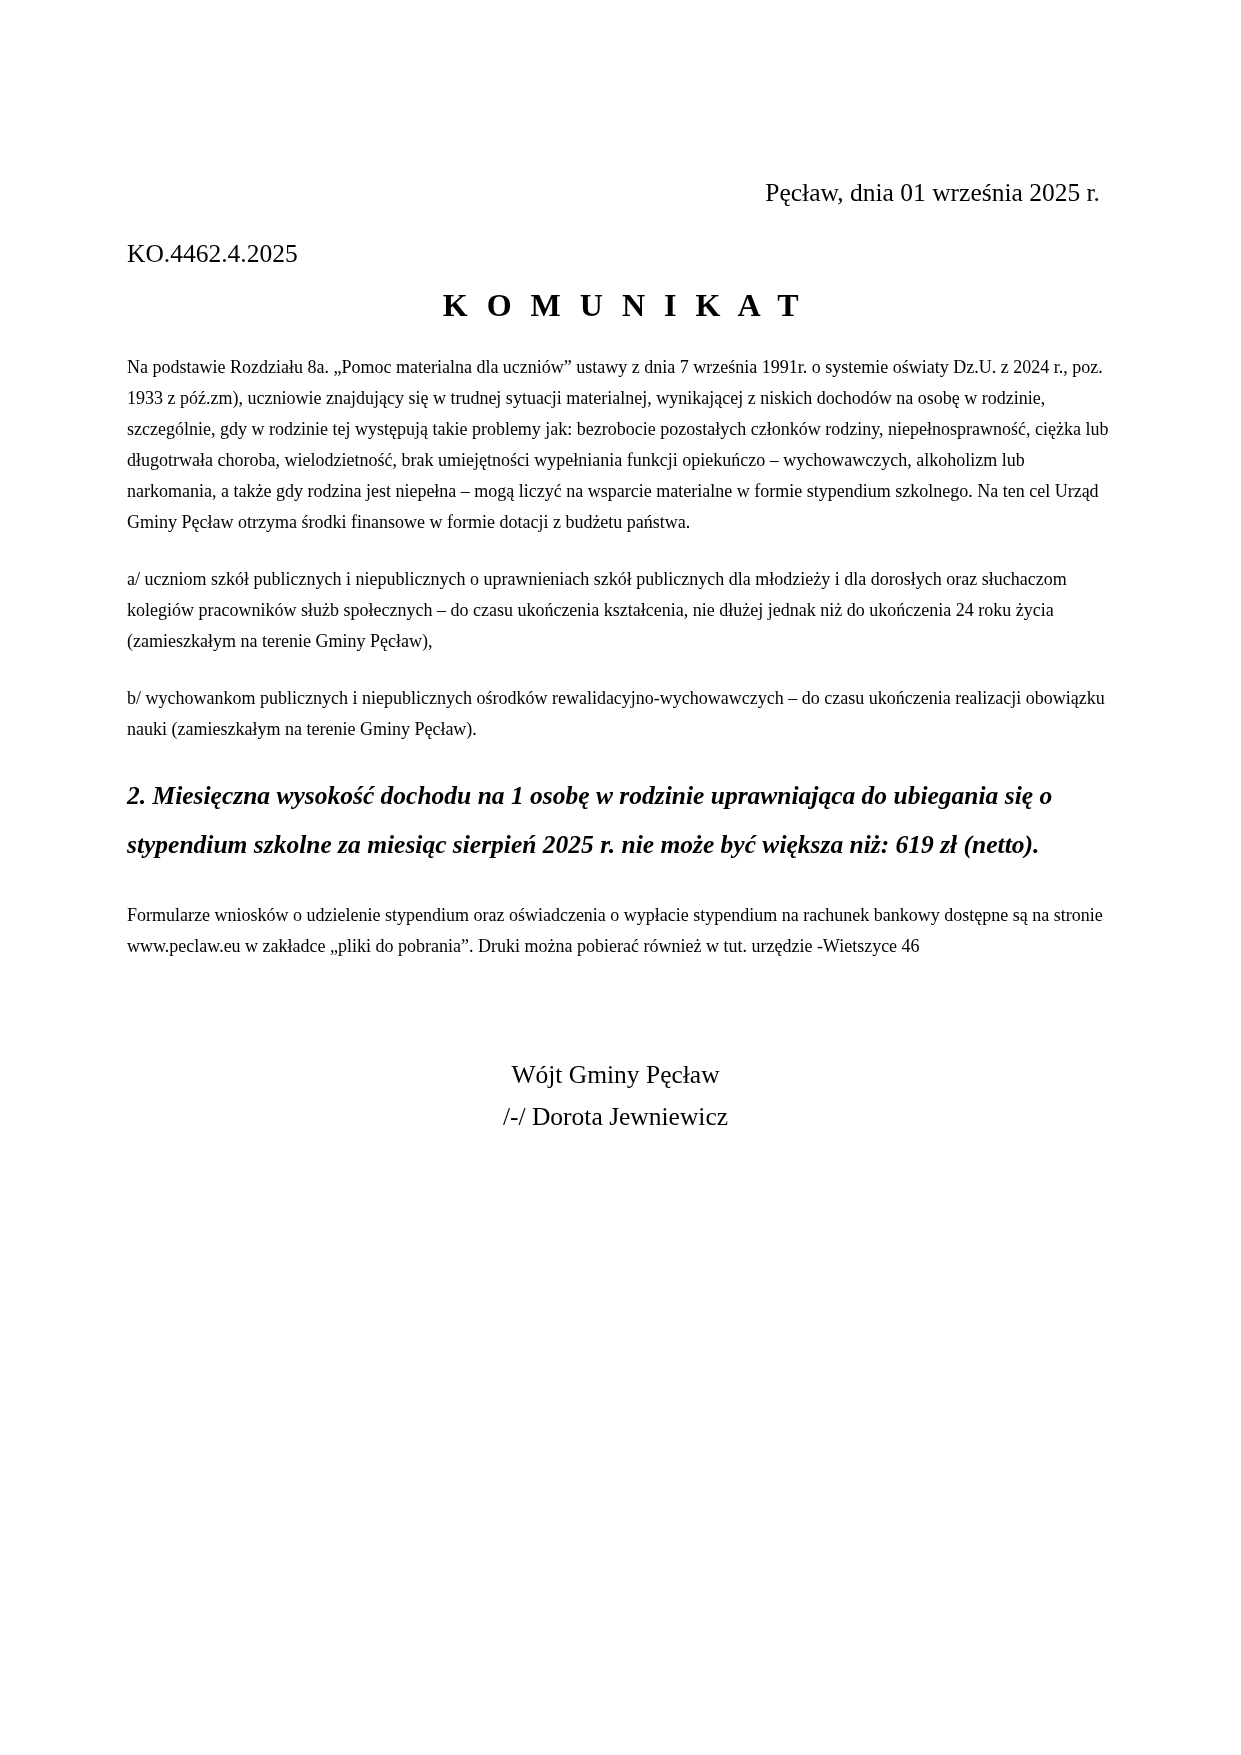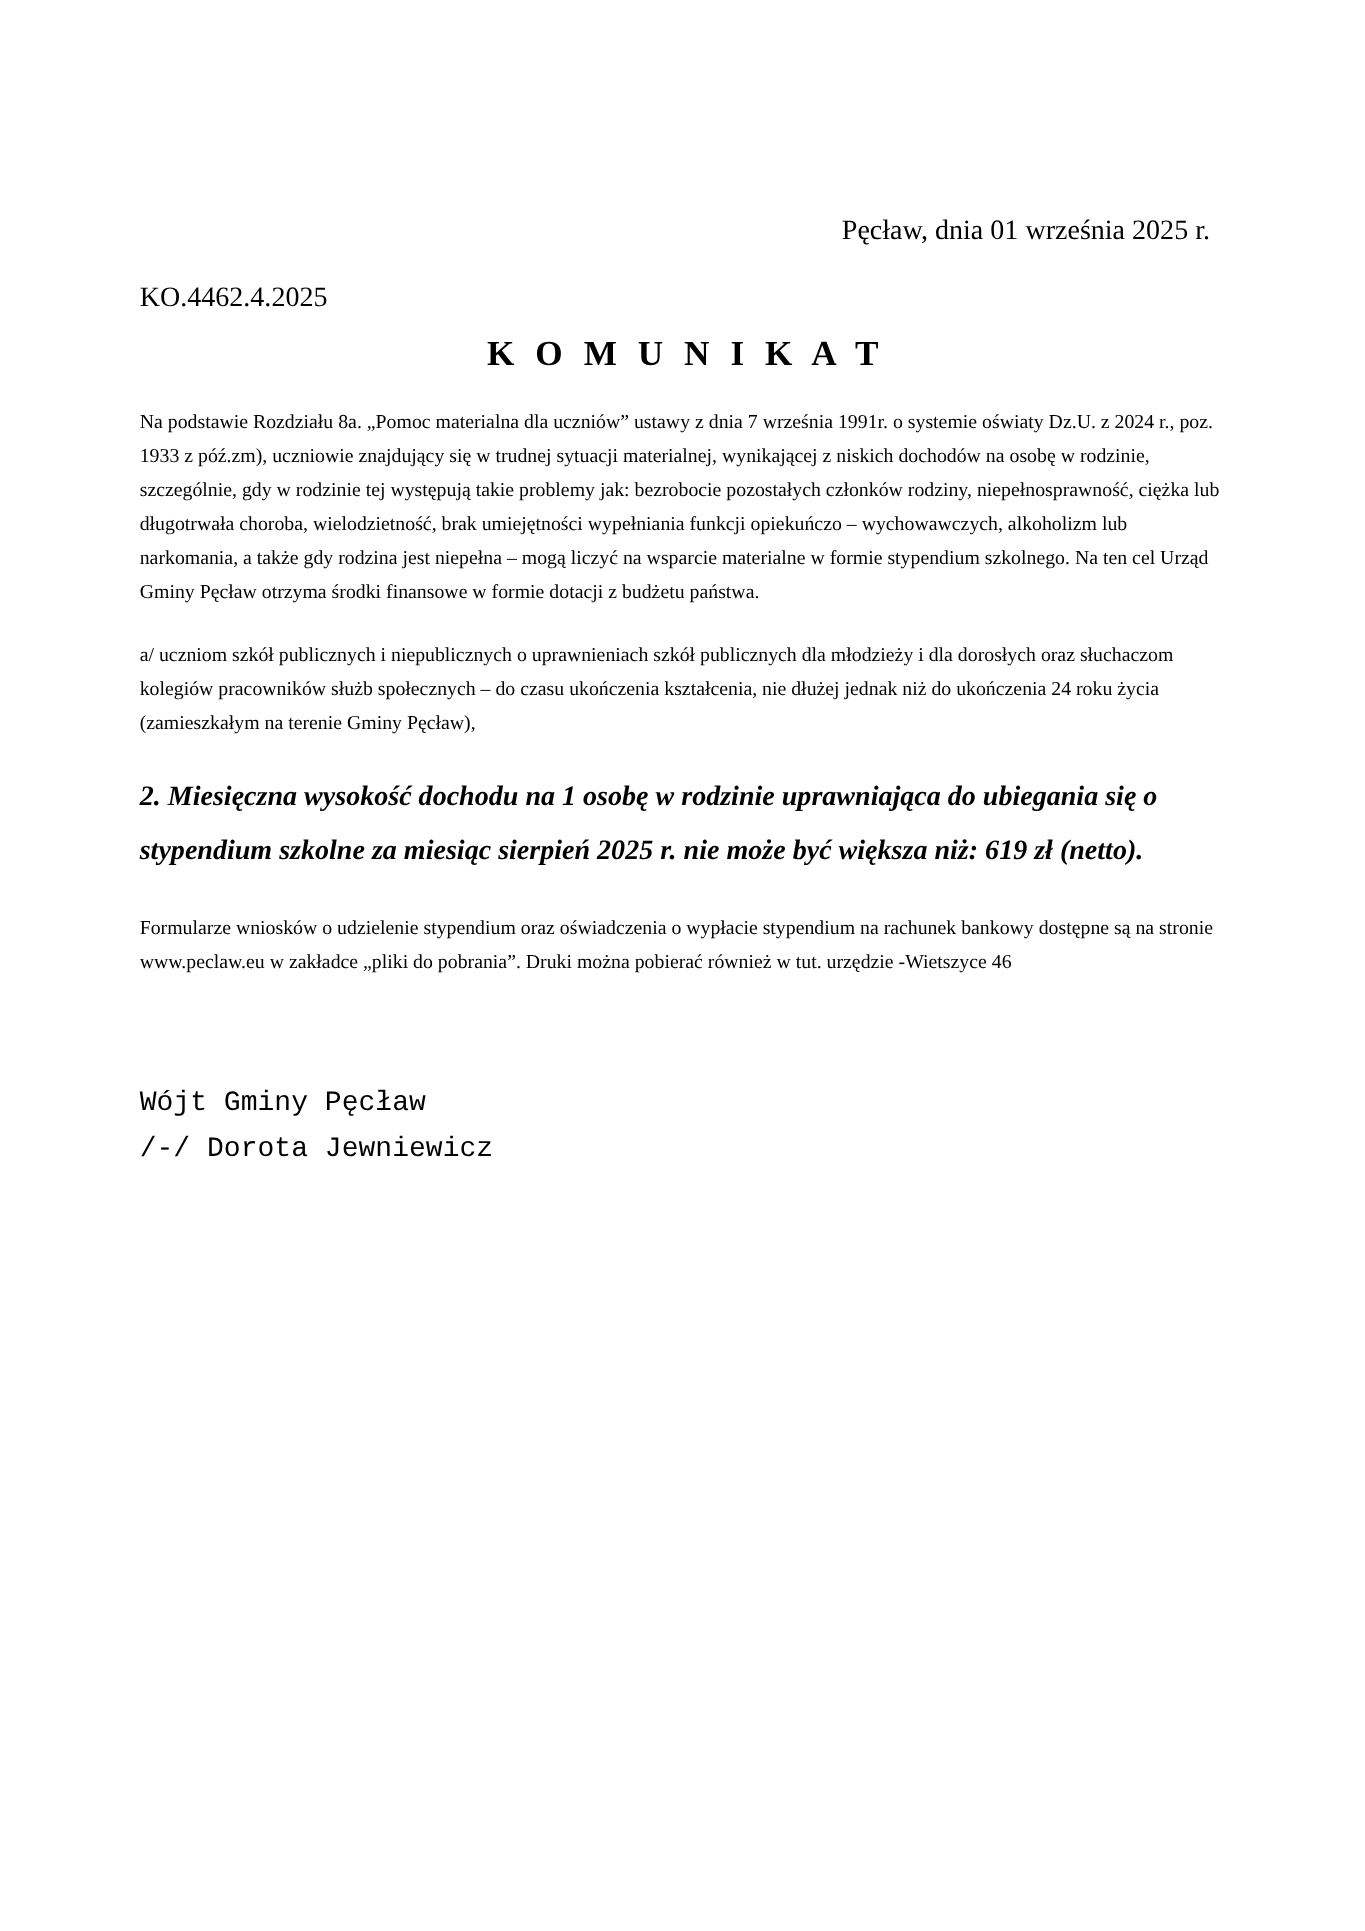--- a/index.html
+++ b/index.html
@@ -9,21 +9,21 @@
   }
   body {
     font-family: "Liberation Serif", "DejaVu Serif", serif;
     color: #000000;
   }
   .page {
     position: relative;
     width: 1241px;
     height: 1462px;
     background: #ffffff;
-    margin: 16px auto;
+    margin: 0 auto;
     overflow: hidden;
     box-sizing: border-box;
     padding: 178px 127px 0 127px;
   }
   .doc-body {
     width: 987px;
     font-size: 25.5px;
     line-height: 1.72;
   }
   .date-line {
@@ -64,25 +64,24 @@
   .block-bi {
     font-weight: bold;
     font-style: italic;
     font-size: 25.5px;
     line-height: 1.95;
     margin: 0 0 30px 0;
   }
   b.strong { font-weight: bold; }
   .signature {
     margin-top: 92px;
-    text-align: left;
+    text-align: center;
     font-size: 25.5px;
     line-height: 1.65;
     padding-right: 10px;
-    font-family: Liberation Mono, monospace;
   }
   .sig-line { display: block; }
 </style>
 </head>
 <body>
 
 <div class="page">
 
   <div class="date-line">Pęcław, dnia 01 września 2025 r.</div>
 
@@ -90,20 +89,21 @@
 
   <div class="doc-title">K O M U N I K A T</div>
 
   <div class="doc-body">
 
     <p class="para">Na podstawie Rozdziału 8a. „Pomoc materialna dla uczniów” ustawy z dnia 7 września 1991r. o systemie oświaty  Dz.U. z 2024 r., poz. 1933 z póź.zm), uczniowie znajdujący się w trudnej sytuacji materialnej, wynikającej z niskich dochodów na osobę w rodzinie, szczególnie, gdy w rodzinie tej występują takie problemy jak: bezrobocie pozostałych członków rodziny, niepełnosprawność, ciężka lub długotrwała choroba, wielodzietność, brak umiejętności wypełniania funkcji opiekuńczo – wychowawczych, alkoholizm lub narkomania, a także gdy rodzina jest niepełna – mogą liczyć na wsparcie materialne w formie stypendium szkolnego. Na ten cel Urząd Gminy Pęcław otrzyma środki finansowe w formie dotacji z budżetu państwa.</p>
 
 
     <p class="para">a/ uczniom szkół publicznych i niepublicznych o uprawnieniach szkół publicznych dla młodzieży i dla dorosłych oraz słuchaczom kolegiów pracowników służb społecznych – do czasu ukończenia kształcenia, nie dłużej jednak niż do ukończenia 24 roku życia (zamieszkałym na terenie Gminy Pęcław),</p>
 
+    <p class="para">b/ wychowankom publicznych i niepublicznych ośrodków rewalidacyjno-wychowawczych – do czasu ukończenia realizacji obowiązku nauki (zamieszkałym na terenie Gminy Pęcław).</p>
 
     <div class="block-bi">2. Miesięczna wysokość dochodu na 1 osobę w rodzinie uprawniająca do ubiegania się o stypendium szkolne za miesiąc sierpień 2025 r. nie może być większa niż: 619 zł (netto).</div>
 
     <p class="para">Formularze wniosków o udzielenie stypendium oraz oświadczenia o wypłacie stypendium na rachunek bankowy dostępne są na stronie www.peclaw.eu w zakładce „pliki do pobrania”. Druki można pobierać również w tut. urzędzie -Wietszyce 46</p>
 
 
   </div>
 
   <div class="signature">
     <span class="sig-line">Wójt Gminy Pęcław</span>

